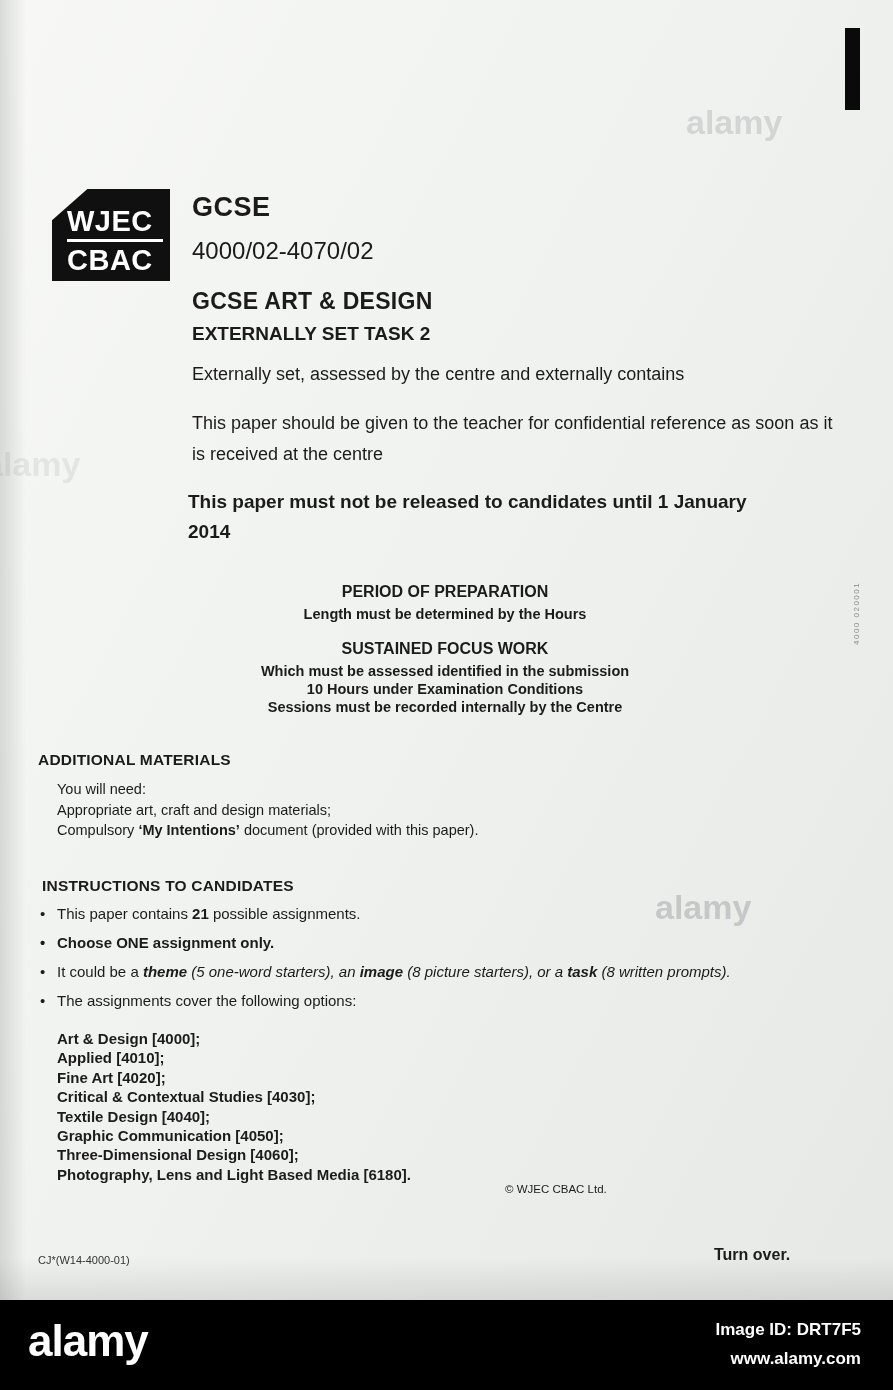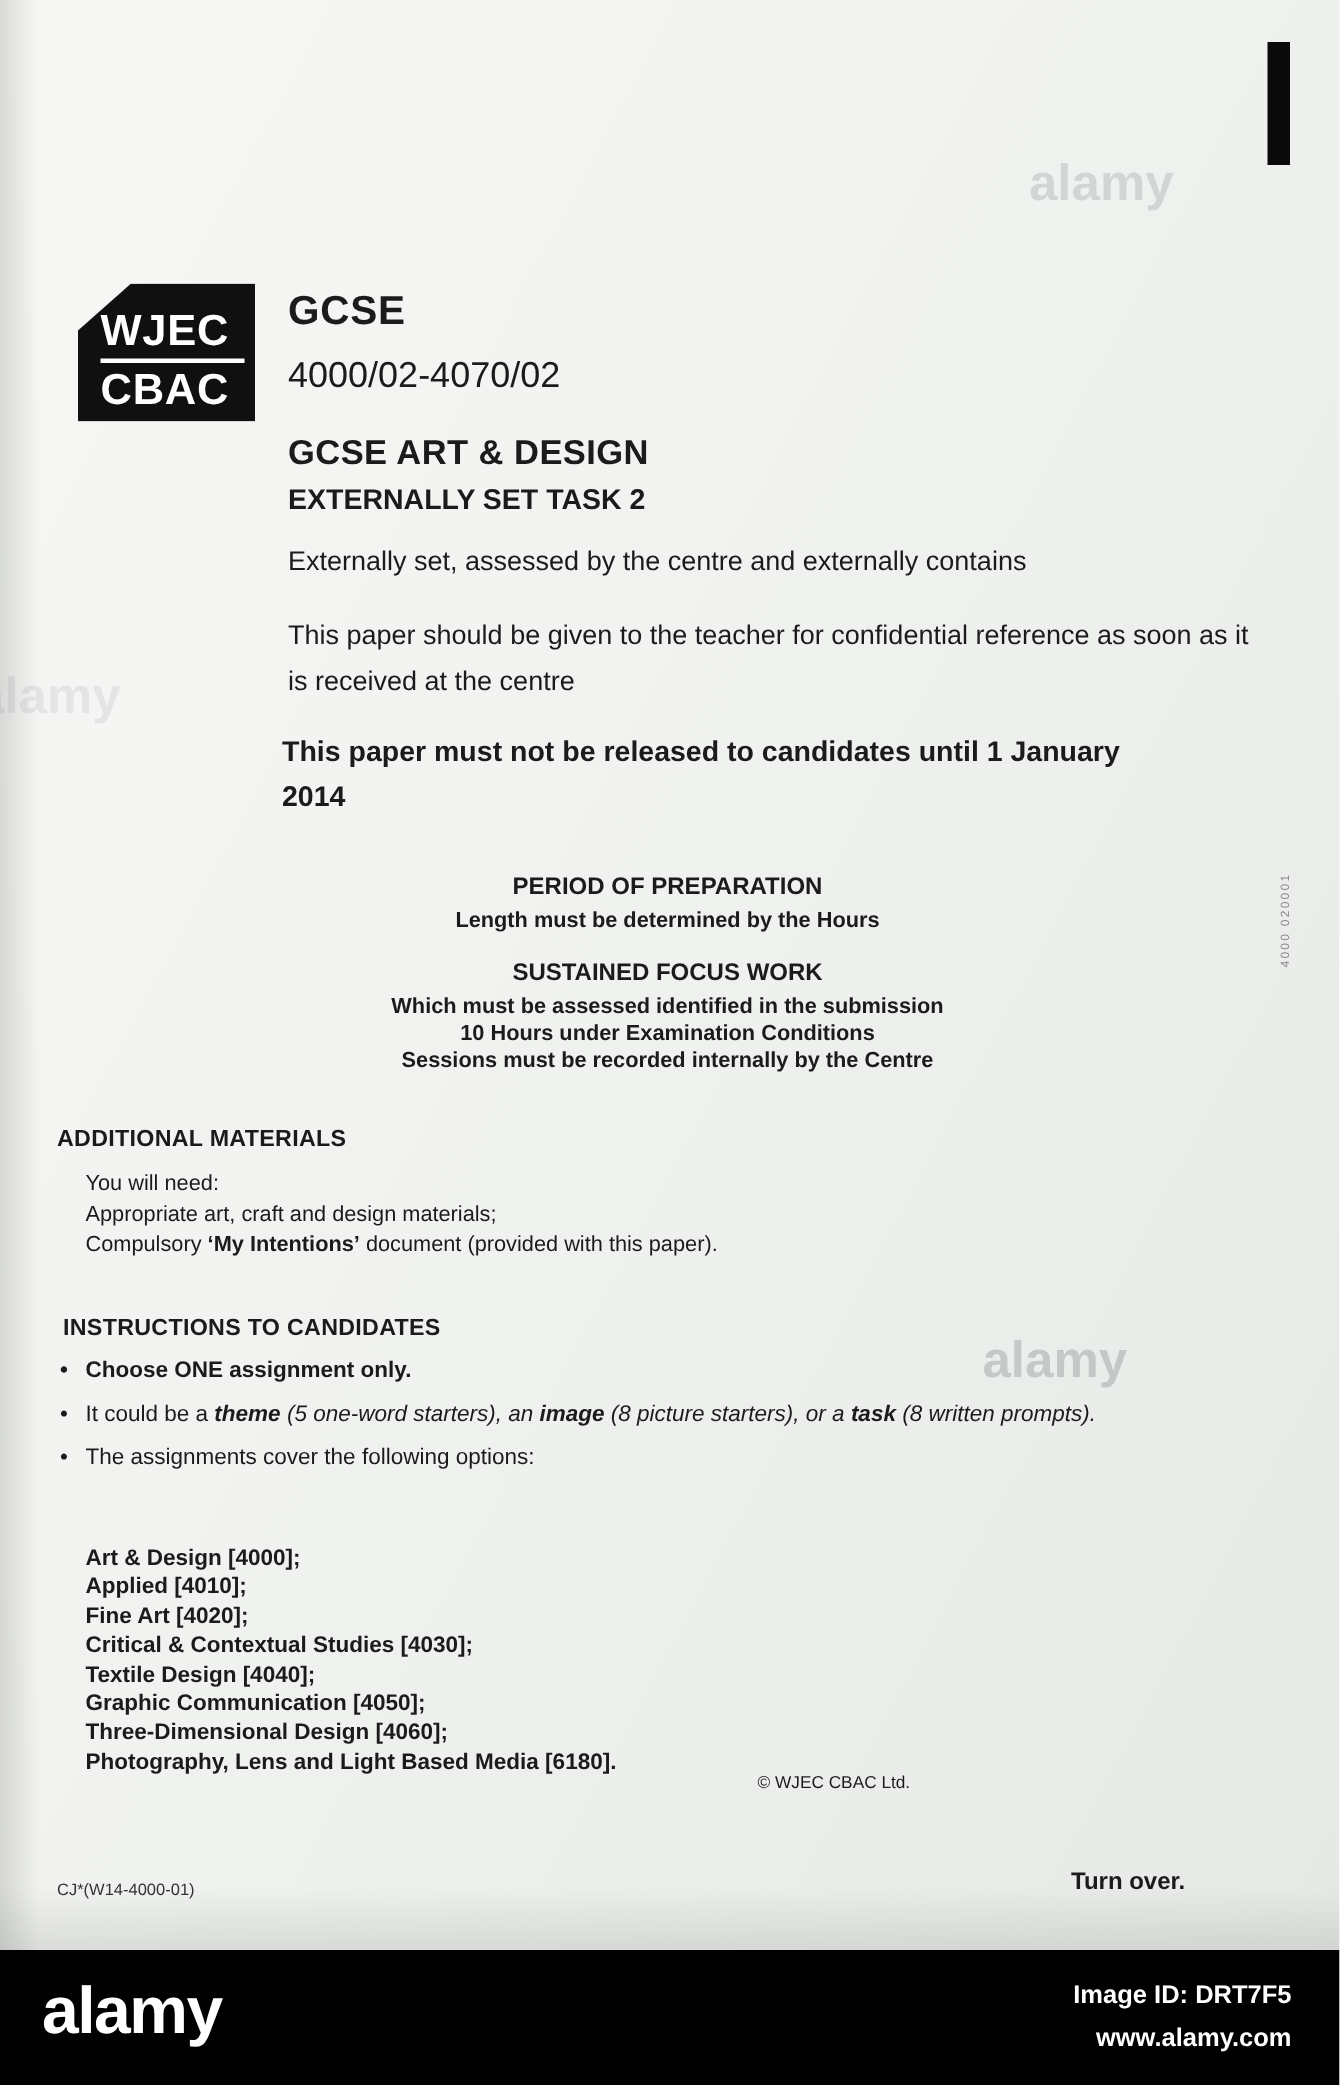--- a/index.html
+++ b/index.html
@@ -145,20 +145,23 @@
   <div class="abs am-ls">
     <div>You will need:</div>
     <div>Appropriate art, craft and design materials;</div>
     <div>
       <span>Compulsory </span><span class="bold">‘My Intentions’</span><span> document (provided with this paper).</span>
     </div>
   </div>
 
   <div class="abs section-h inst-h">INSTRUCTIONS TO CANDIDATES</div>
   <div class="abs bullets">
+    <div class="bullet">
+      <span>This paper contains </span><span class="bold">21</span><span> possible assignments.</span>
+    </div>
     <div class="bullet bold">Choose ONE assignment only.</div>
     <div class="bullet">
       <span>It could be a </span><span class="bi">theme</span><span class="it"> (5 one-word starters), an </span><span class="bi">image</span><span class="it"> (8 picture starters), or a </span><span class="bi">task</span><span class="it"> (8 written prompts).</span>
     </div>
     <div class="bullet">The assignments cover the following options:</div>
   </div>
 
   <div class="abs options">
     <div>Art &amp; Design [4000];</div>
     <div>Applied [4010];</div>

